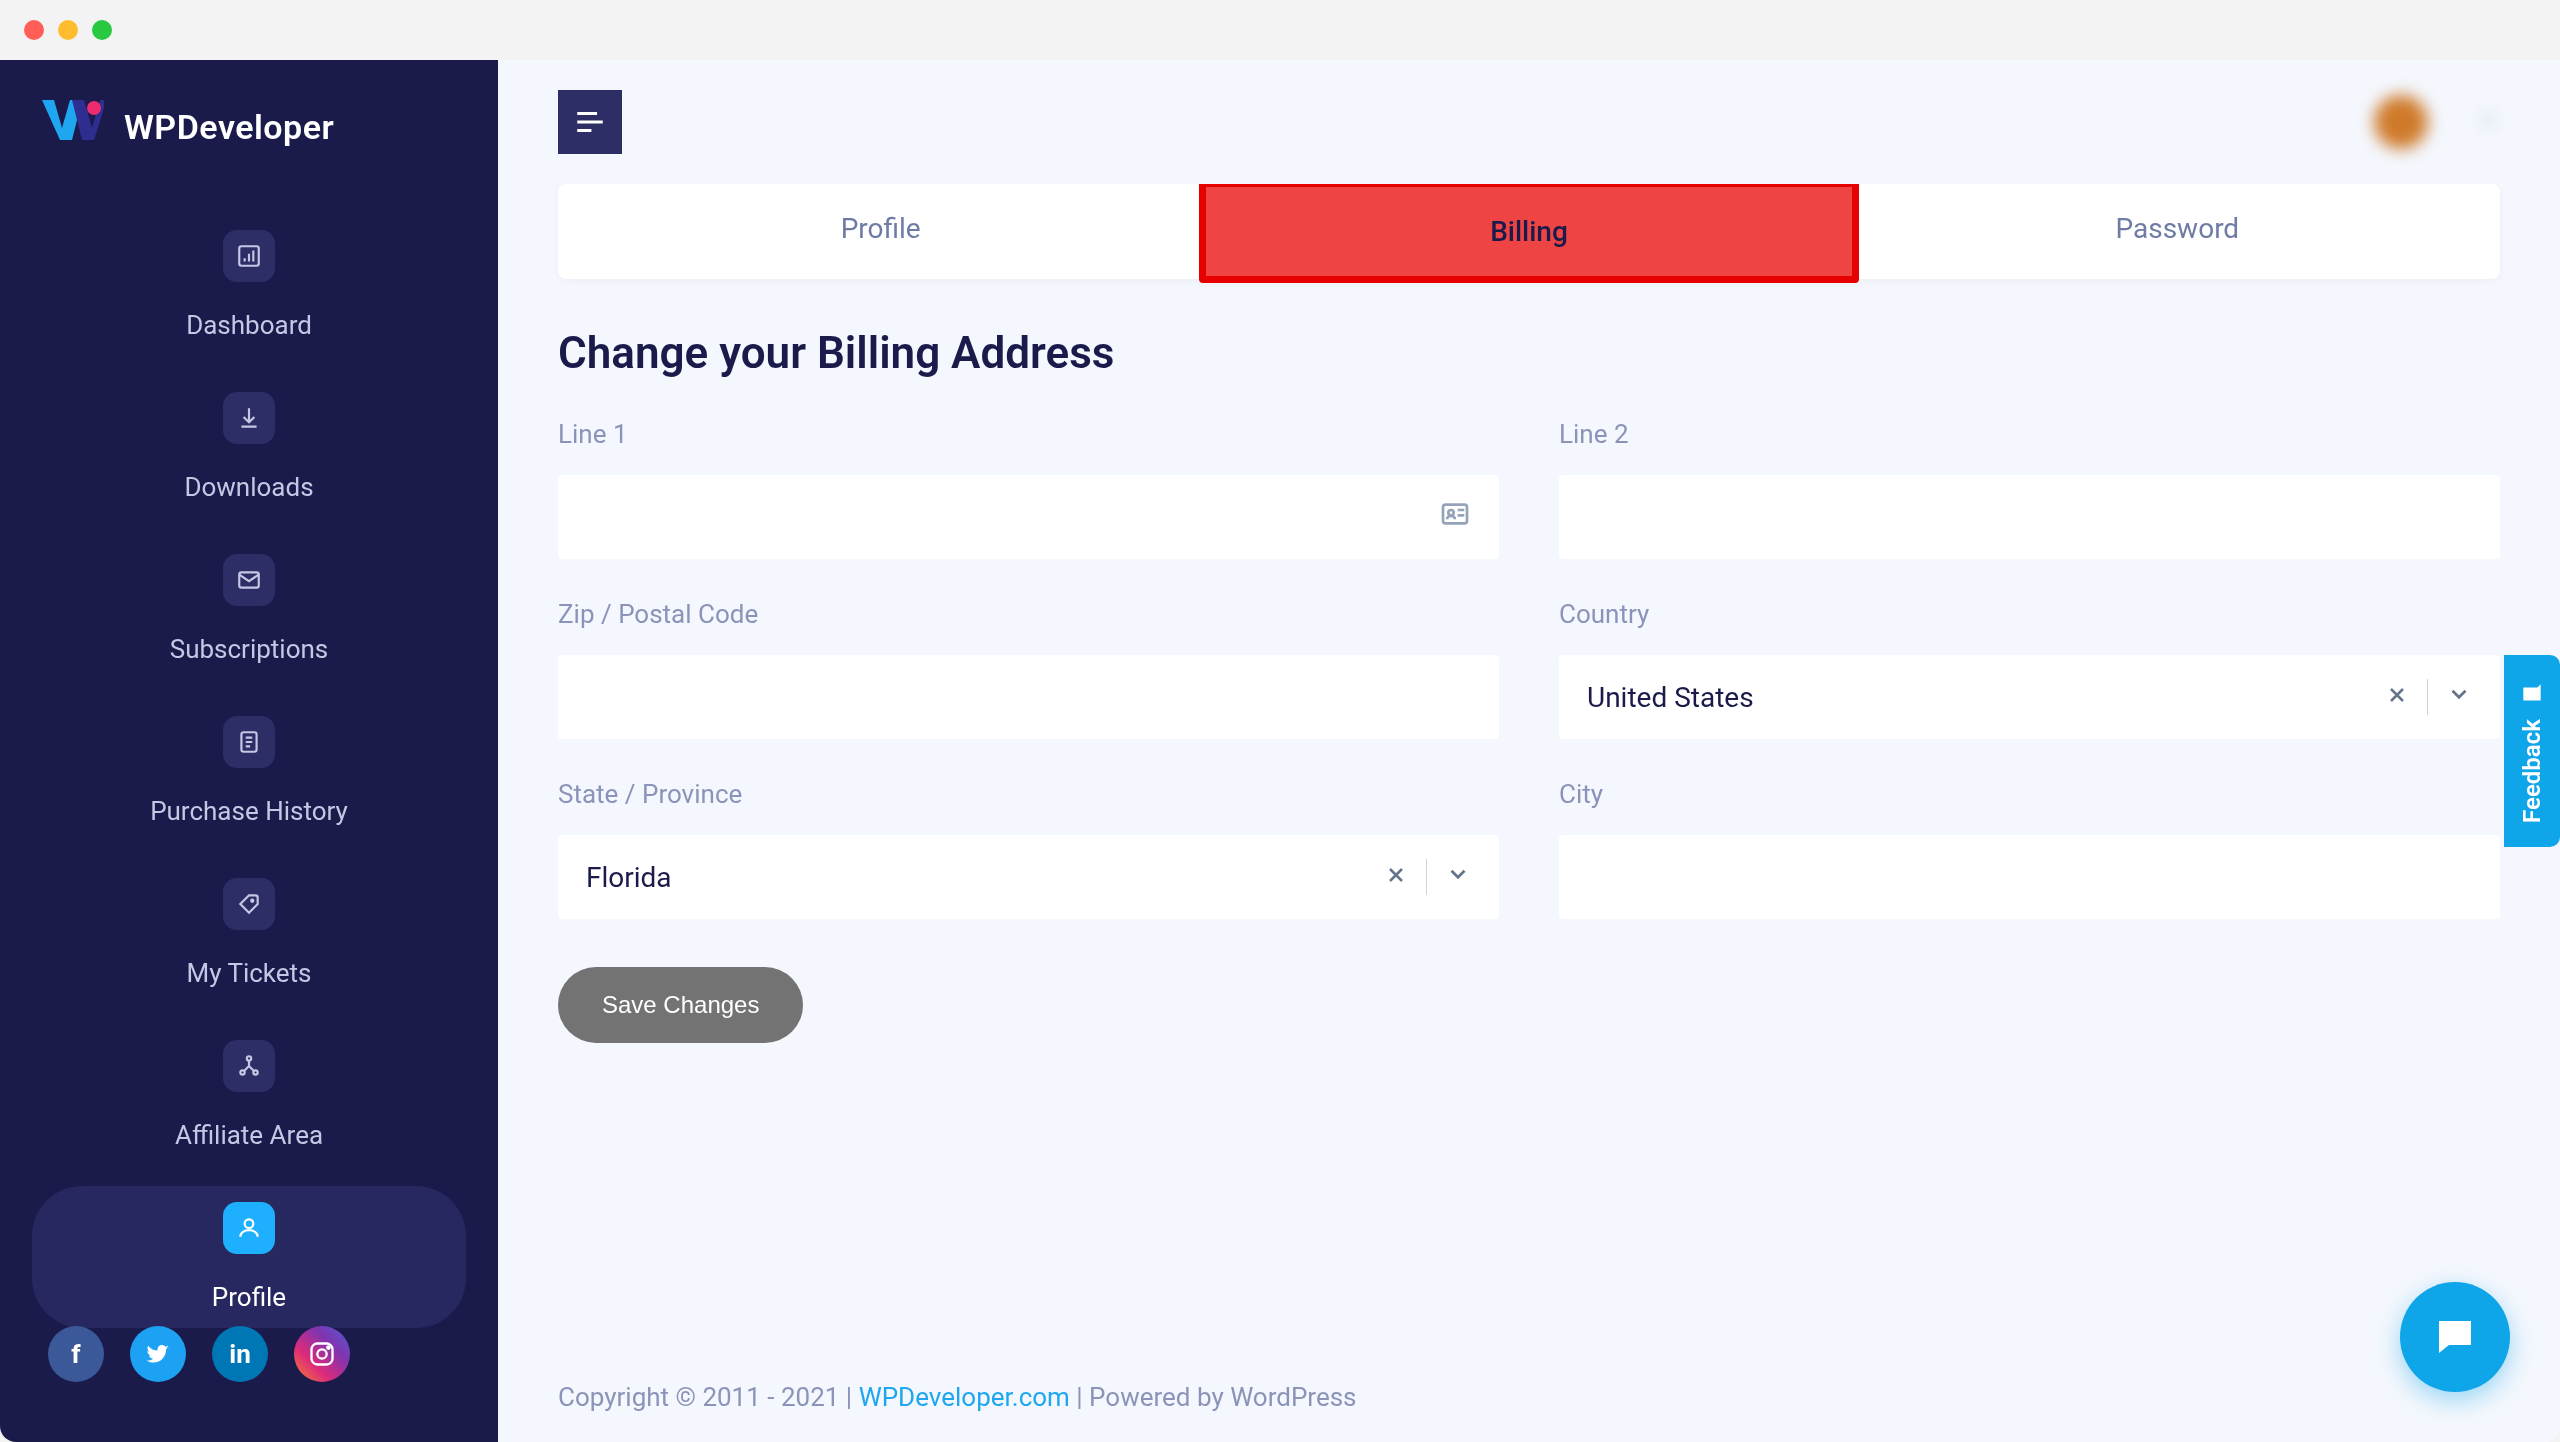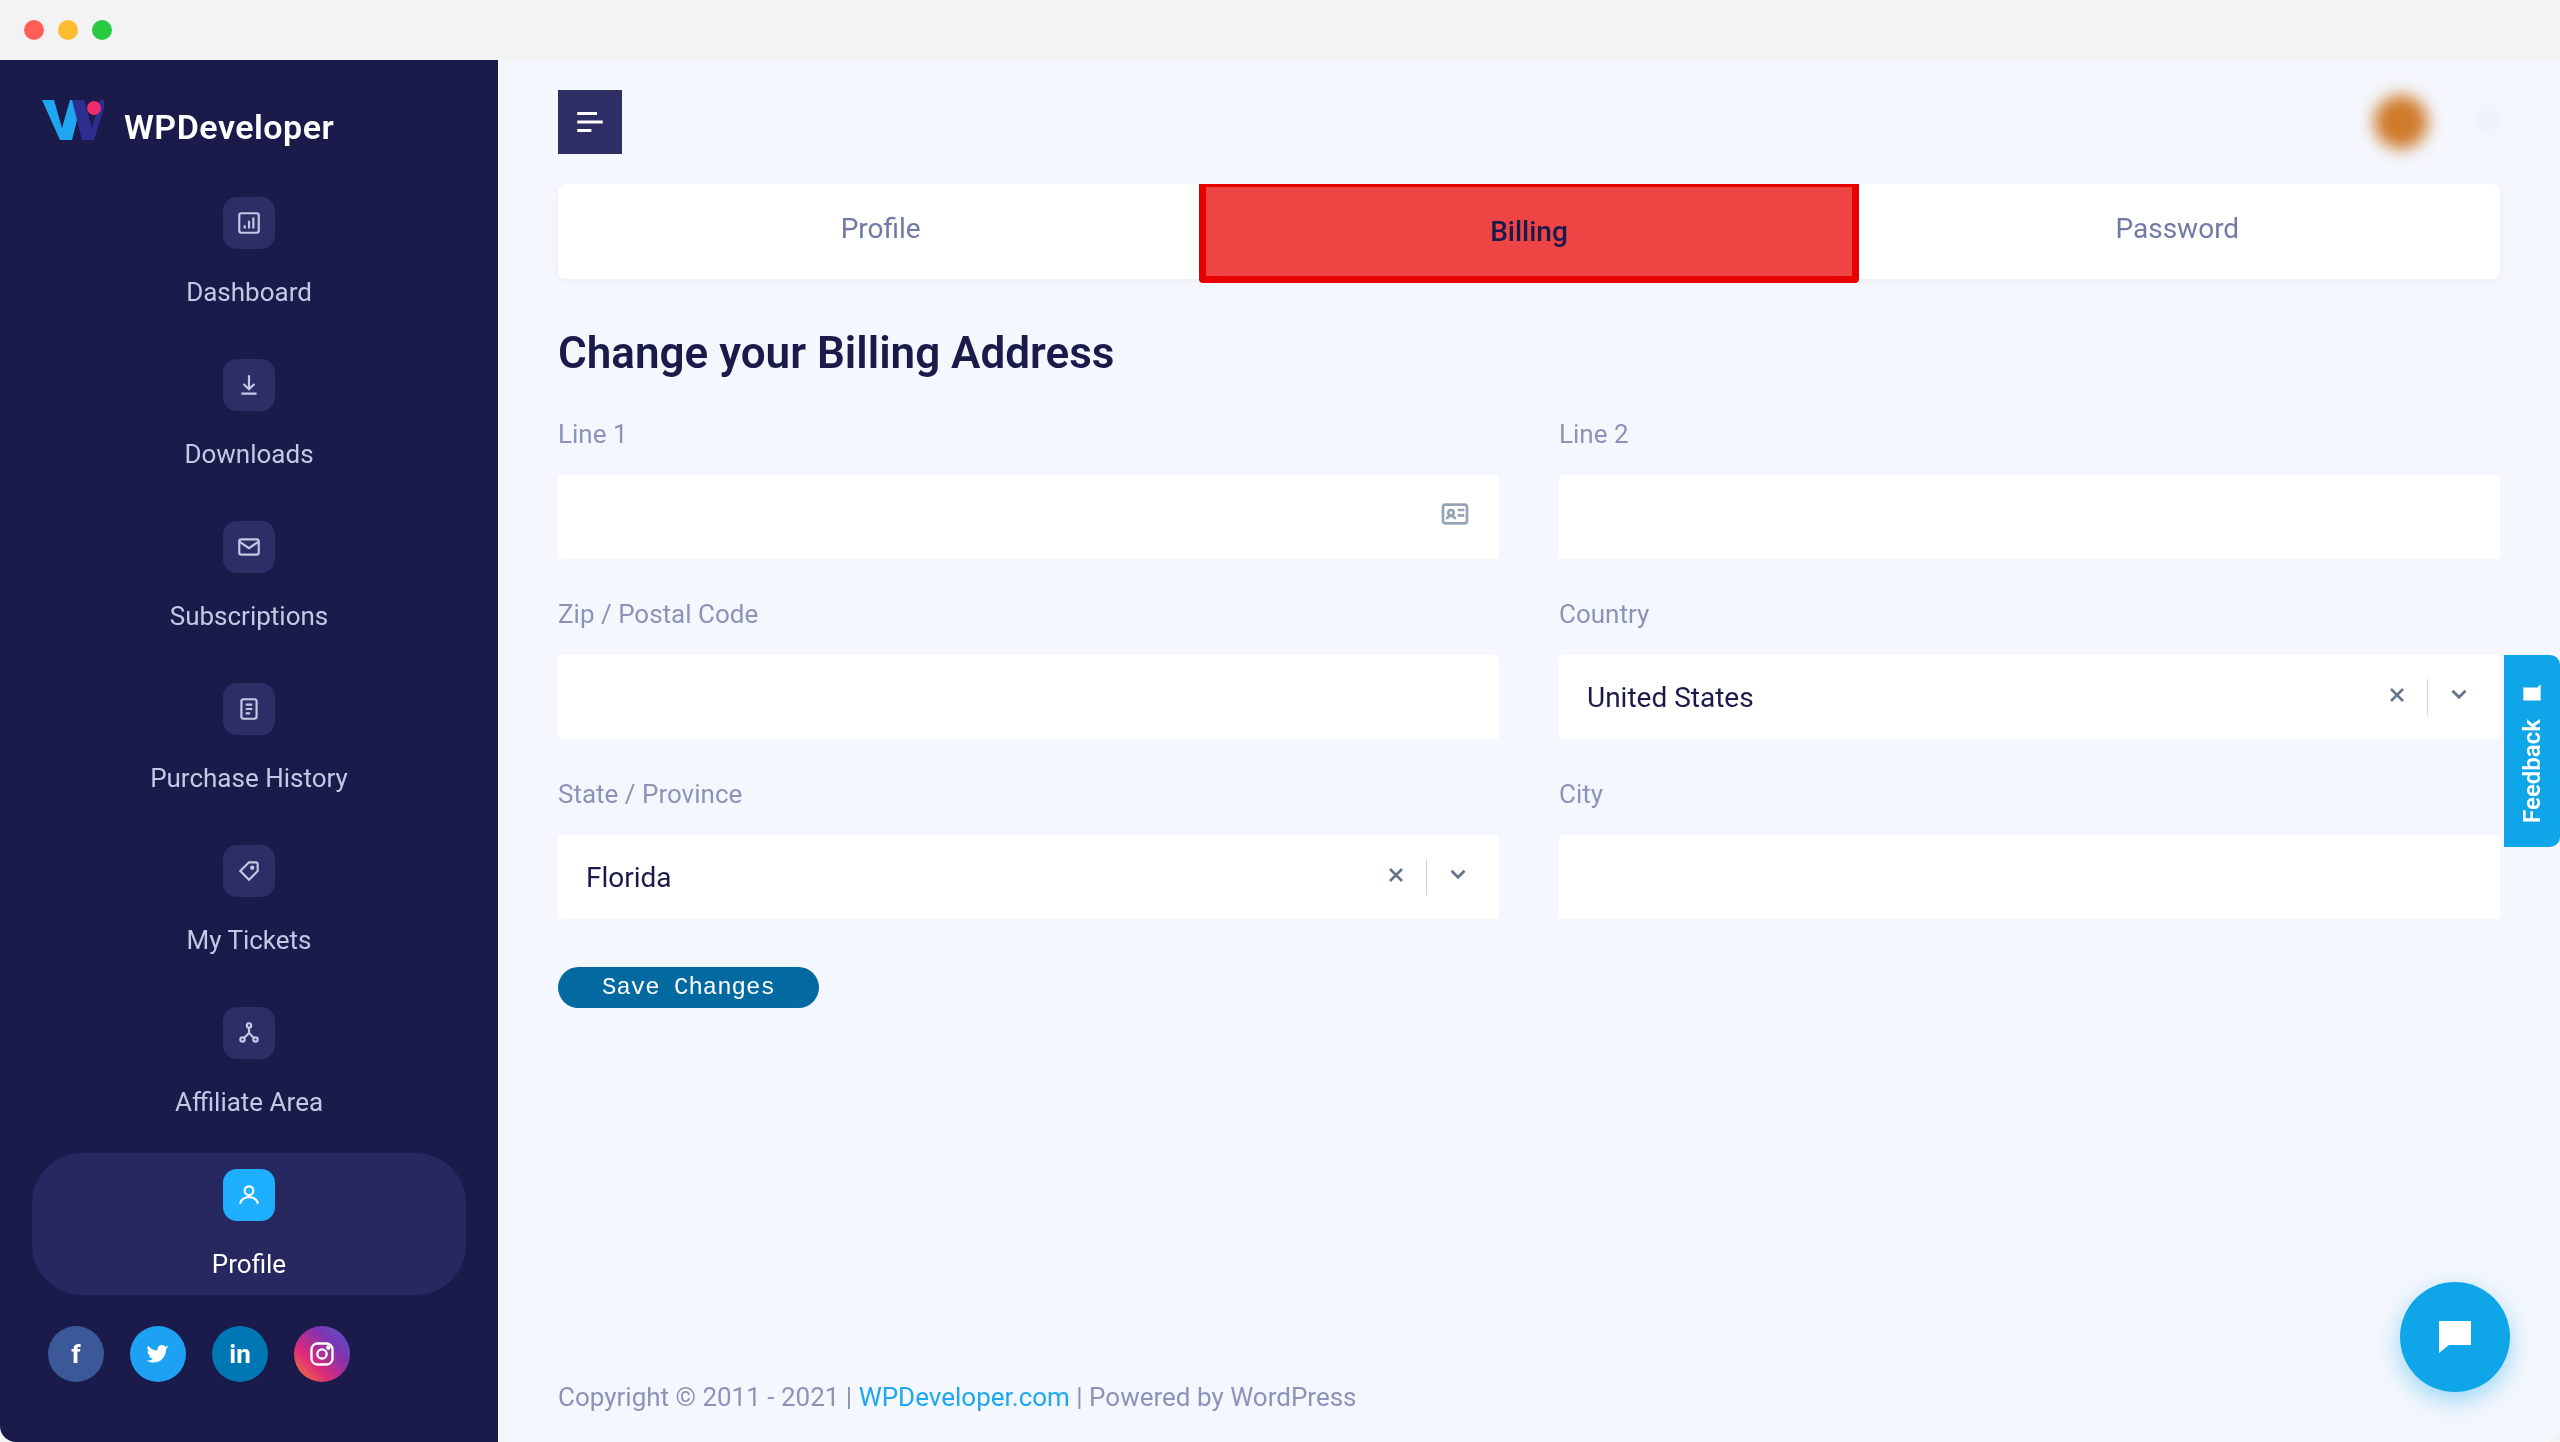--- a/index.html
+++ b/index.html
@@ -5,21 +5,21 @@
     * { box-sizing: border-box; margin: 0; padding: 0; }
     body { font-family: -apple-system, BlinkMacSystemFont, "Segoe UI", Roboto, sans-serif; background: #f3f3f3; width: 2560px; height: 1442px; transform-origin: top left; }
     .window { width: 2560px; height: 1442px; background: #fff; border-radius: 16px; overflow: hidden; position: relative; }
     .titlebar { height: 60px; background: #f3f3f3; display: flex; align-items: center; padding-left: 24px; gap: 14px; }
     .dot { width: 20px; height: 20px; border-radius: 50%; }
     .dot.red { background: #ff5f57; }
     .dot.yellow { background: #febc2e; }
     .dot.green { background: #28c840; }
     .app { display: flex; height: calc(100% - 60px); }
     .sidebar { width: 498px; background: #1a1b4b; color: #fff; display: flex; flex-direction: column; padding: 40px 32px; position: relative; }
-    .logo-row { display: flex; align-items: center; gap: 20px; margin-bottom: 27px; padding-left: 10px; }
+    .logo-row { display: flex; align-items: center; gap: 20px; margin-bottom: 60px; padding-left: 10px; }
     .logo-mark svg { display: block; }
     .logo-text { font-size: 34px; font-weight: 600; letter-spacing: 0.5px; }
     .nav { display: flex; flex-direction: column; gap: 20px; }
     .nav-item { display: flex; align-items: center; gap: 28px; padding: 16px 22px; border-radius: 50px; cursor: pointer; font-size: 26px; color: #c6c7e4; flex-direction: column; }
     .nav-item.active { background: #27285f; color: #fff; }
     .nav-icon { width: 52px; height: 52px; background: #2d2e66; border-radius: 14px; display: flex; align-items: center; justify-content: center; flex-shrink: 0; }
     .nav-item.active .nav-icon { background: #1eb0ff; }
     .socials { position: absolute; bottom: 60px; left: 48px; display: flex; gap: 26px; }
     .social { width: 56px; height: 56px; border-radius: 50%; display: flex; align-items: center; justify-content: center; color: #fff; font-weight: bold; font-size: 26px; }
     .social.fb { background: #3b5998; }
@@ -40,21 +40,21 @@
     .tab.highlighted { border: 7px solid #e60000; border-radius: 4px; margin: -4px; z-index: 2; position: relative; background: #ef4444; text-align: center; }
     .heading { font-size: 44px; font-weight: 600; color: #1a1b4b; margin-bottom: 40px; }
     .form-grid { display: grid; grid-template-columns: 1fr 1fr; gap: 40px 60px; }
     .form-group { display: flex; flex-direction: column; gap: 26px; }
     .label { font-size: 26px; color: #8b94b8; }
     .field { background: #fff; border: none; height: 84px; border-radius: 4px; padding: 0 28px; font-size: 28px; color: #1a1b4b; display: flex; align-items: center; justify-content: space-between; }
     .field input { border: none; outline: none; width: 100%; font-size: 28px; color: #1a1b4b; background: transparent; }
     .select-controls { display: flex; align-items: center; gap: 18px; color: #64748b; }
     .sep { width: 1px; height: 36px; background: #cbd5e1; }
     .addr-icon { color: #94a3b8; }
-    .save-btn { margin-top: 48px; background: #0369a1; color: #fff; font-size: 24px; font-weight: 500; border: none; padding: 7px 44px; border-radius: 50px; cursor: pointer; font-family: Liberation Mono, monospace; }
+    .save-btn { margin-top: 48px; background: #737373; color: #fff; font-size: 24px; font-weight: 500; border: none; padding: 24px 44px; border-radius: 50px; cursor: pointer; }
     .footer { padding: 30px 60px; font-size: 26px; color: #8b94b8; }
     .footer a { color: #1ea7f0; text-decoration: none; }
     .feedback-tab { position: absolute; right: 0; top: 50%; transform: translateY(-50%); background: #0ea5e9; color: #fff; writing-mode: vertical-rl; transform: translateY(-50%) rotate(180deg); padding: 24px 14px; font-size: 24px; font-weight: 600; border-radius: 10px 0 0 10px; display: flex; align-items: center; gap: 14px; cursor: pointer; }
     .chat-bubble { position: absolute; right: 50px; bottom: 50px; width: 110px; height: 110px; border-radius: 50%; background: #0ea5e9; display: flex; align-items: center; justify-content: center; color: #fff; box-shadow: 0 8px 24px rgba(14,165,233,0.4); cursor: pointer; }
   </style>
 </head>
 <body>
 
 <div class="window">
   <div class="titlebar">

